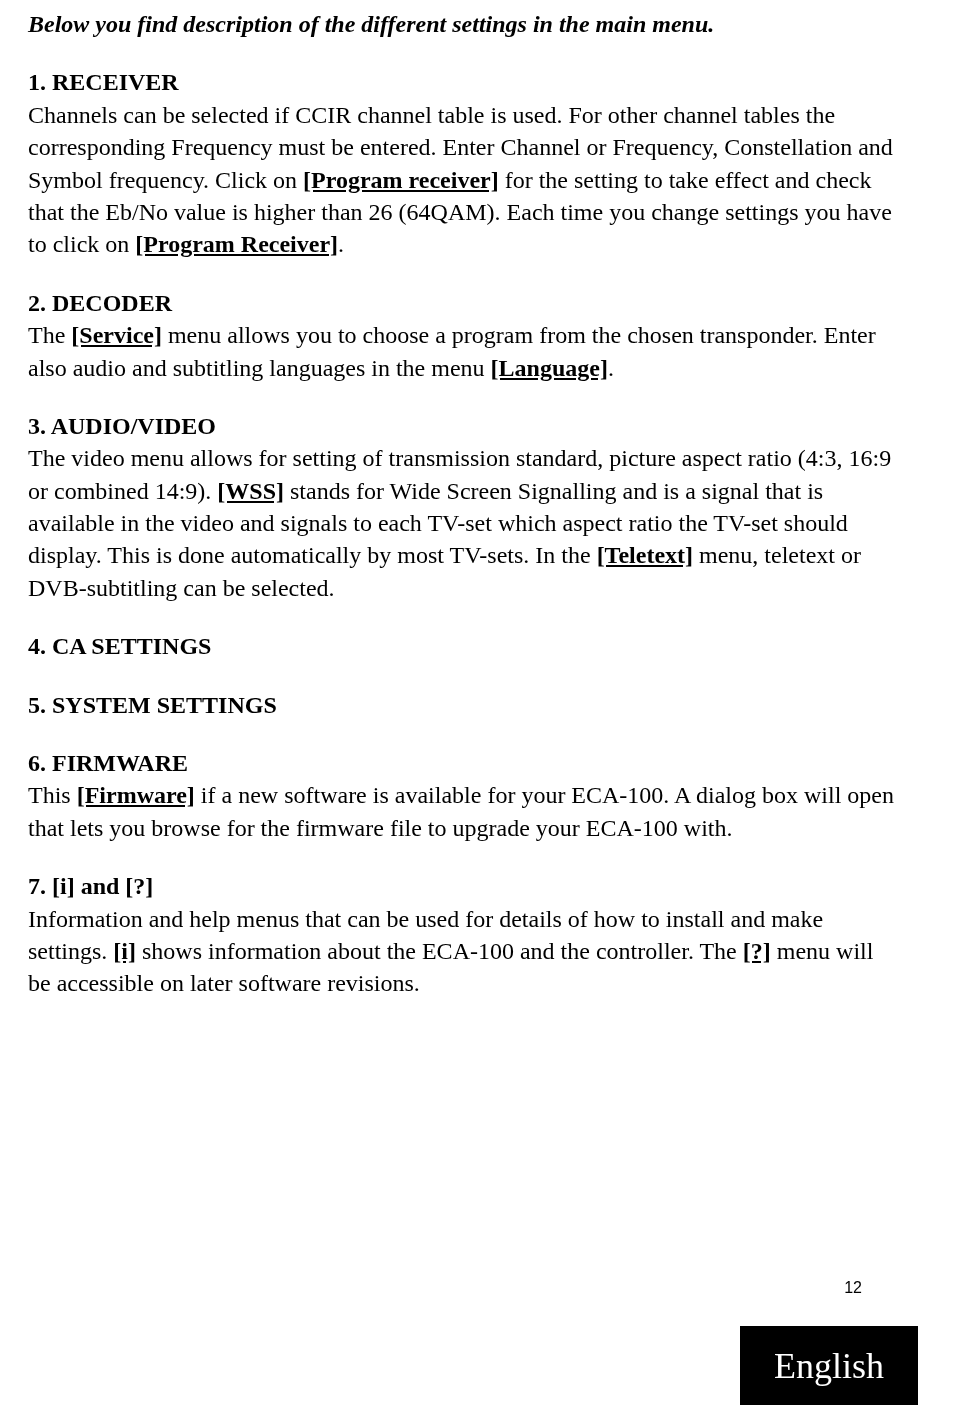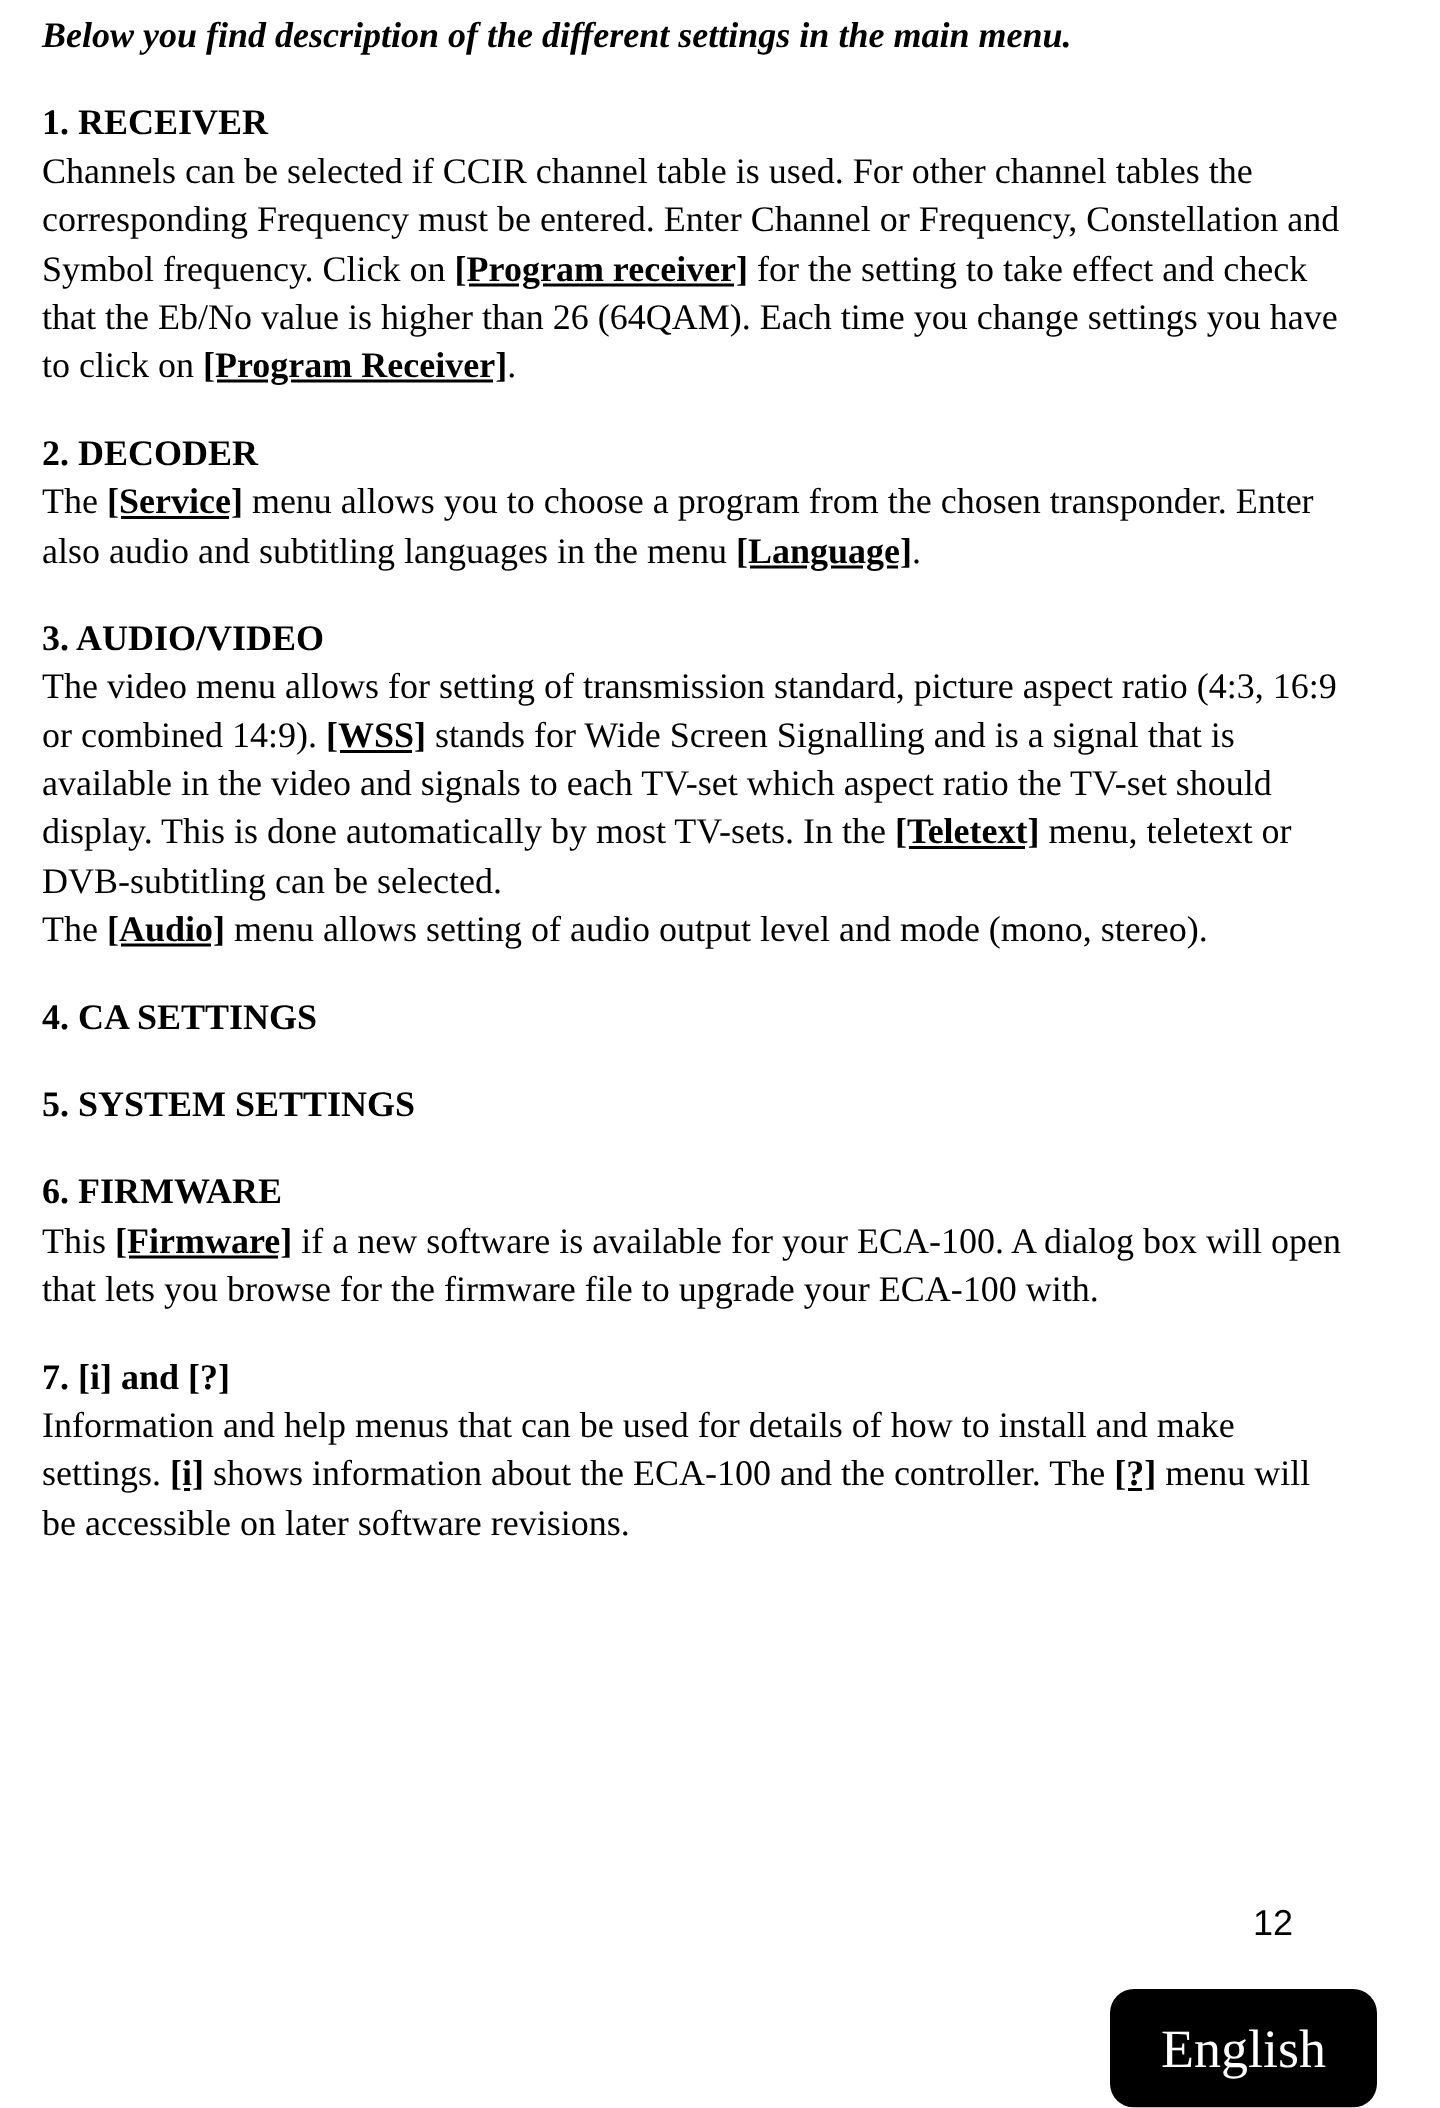--- a/index.html
+++ b/index.html
@@ -23,32 +23,31 @@
       margin-bottom: 26px;
     }
     .section-title {
       font-weight: bold;
     }
     .page-number {
       position: absolute;
       right: 98px;
       bottom: 106px;
       font-family: Arial, Helvetica, sans-serif;
-      font-size: 24px;
+      font-size: 16px;
     }
     .language-tab {
       position: absolute;
       right: 42px;
       bottom: 0;
       background: #000;
       color: #fff;
       font-size: 36px;
       padding: 16px 34px 14px 34px;
       font-family: Garamond, "Times New Roman", Georgia, serif;
-      border-radius: 16px;
     }
     b { font-weight: bold; font-style: normal; text-decoration: underline; }
   </style>
 </head>
 <body>
 
 <div class="intro">Below you find description of the different settings in the main menu.</div>
 
 <div class="section">
   <span class="section-title">1. RECEIVER</span><br>
@@ -56,21 +55,20 @@
 </div>
 
 <div class="section">
   <span class="section-title">2. DECODER</span><br>
   <span><span>The </span><b>[Service]</b><span> menu allows you to choose a program from the chosen transponder. Enter also audio and subtitling languages in the menu </span><b>[Language]</b><span>.</span></span>
 </div>
 
 <div class="section">
   <span class="section-title">3. AUDIO/VIDEO</span><br>
   <span><span>The video menu allows for setting of transmission standard, picture aspect ratio (4:3, 16:9 or combined 14:9). </span><b>[WSS]</b><span> stands for Wide Screen Signalling and is a signal that is available in the video and signals to each TV-set which aspect ratio the TV-set should display. This is done automatically by most TV-sets. In the </span><b>[Teletext]</b><span> menu, teletext or DVB-subtitling can be selected.</span></span><br>
-  <span><span>The </span><b>[Audio]</b><span> menu allows setting of audio output level and mode (mono, stereo).</span></span>
 </div>
 
 <div class="section">
   <span class="section-title">4. CA SETTINGS</span><br>
 </div>
 
 <div class="section">
   <span class="section-title">5. SYSTEM SETTINGS</span><br>
 </div>
 

